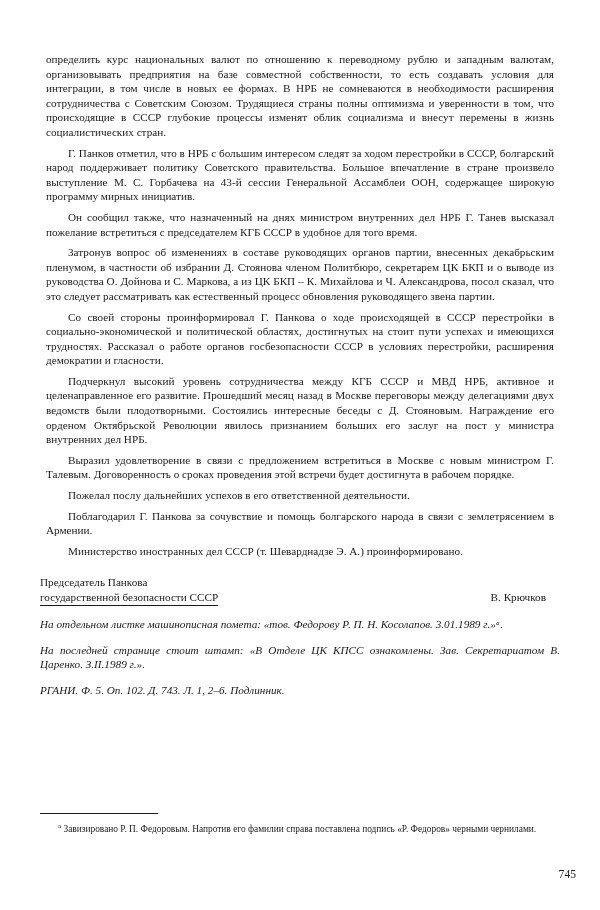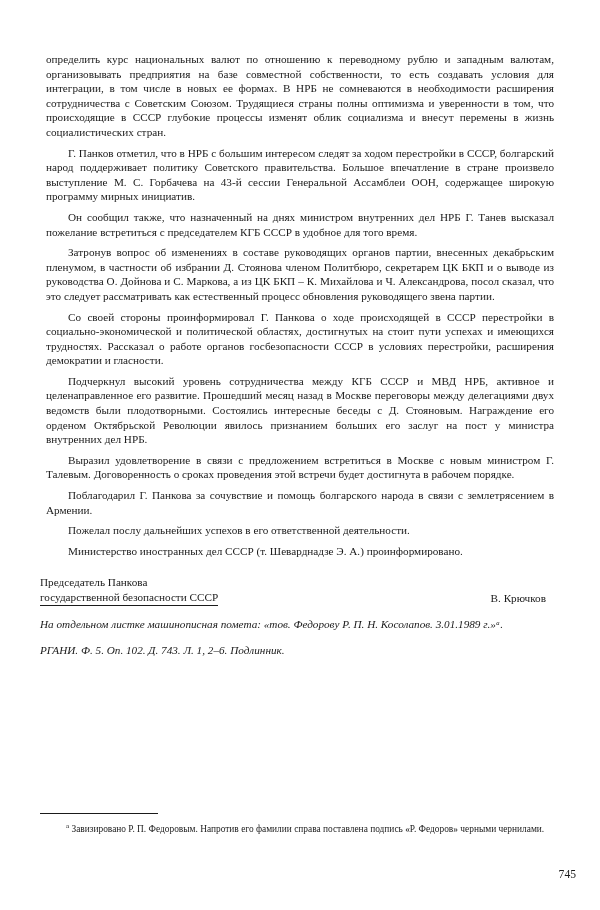--- a/index.html
+++ b/index.html
@@ -44,21 +44,21 @@
     margin-top: 17px;
     font-size: 11.2px;
     line-height: 14.6px;
   }
   .sig-line {
     display: block;
   }
   .sig-row {
     display: flex;
     justify-content: space-between;
-    align-items: center;
+    align-items: flex-start;
   }
   .sig-left {
     display: inline-block;
     border-bottom: 1px solid #1a1a1a;
     padding-bottom: 0px;
   }
   .sig-right {
     white-space: nowrap;
     padding-right: 14px;
   }
@@ -77,21 +77,21 @@
   }
   .footnote-sep {
     position: absolute;
     left: 40px;
     top: 813px;
     width: 118px;
     border-top: 1px solid #1a1a1a;
   }
   .footnote {
     position: absolute;
-    left: 48px;
+    left: 40px;
     top: 820px;
     width: 520px;
     font-size: 9.4px;
     line-height: 12.4px;
     text-align: justify;
     text-indent: 18px;
   }
   .footnote .fn-mark {
     font-size: 7px;
     vertical-align: super;
@@ -109,33 +109,34 @@
 <div class="page">
 
   <div class="body-col">
     <p class="para noindent">определить курс национальных валют по отношению к переводному рублю и западным валютам, организовывать предприятия на базе совместной собственности, то есть создавать условия для интеграции, в том числе в новых ее формах. В НРБ не сомневаются в необходимости расширения сотрудничества с Советским Союзом. Трудящиеся страны полны оптимизма и уверенности в том, что происходящие в СССР глубокие процессы изменят облик социализма и внесут перемены в жизнь социалистических стран.</p>
     <p class="para">Г. Панков отметил, что в НРБ с большим интересом следят за ходом перестройки в СССР, болгарский народ поддерживает политику Советского правительства. Большое впечатление в стране произвело выступление М. С. Горбачева на 43-й сессии Генеральной Ассамблеи ООН, содержащее широкую программу мирных инициатив.</p>
     <p class="para">Он сообщил также, что назначенный на днях министром внутренних дел НРБ Г. Танев высказал пожелание встретиться с председателем КГБ СССР в удобное для того время.</p>
     <p class="para">Затронув вопрос об изменениях в составе руководящих органов партии, внесенных декабрьским пленумом, в частности об избрании Д. Стоянова членом Политбюро, секретарем ЦК БКП и о выводе из руководства О. Дойнова и С. Маркова, а из ЦК БКП – К. Михайлова и Ч. Александрова, посол сказал, что это следует рассматривать как естественный процесс обновления руководящего звена партии.</p>
     <p class="para">Со своей стороны проинформировал Г. Панкова о ходе происходящей в СССР перестройки в социально-экономической и политической областях, достигнутых на стоит пути успехах и имеющихся трудностях. Рассказал о работе органов госбезопасности СССР в условиях перестройки, расширения демократии и гласности.</p>
     <p class="para">Подчеркнул высокий уровень сотрудничества между КГБ СССР и МВД НРБ, активное и целенаправленное его развитие. Прошедший месяц назад в Москве переговоры между делегациями двух ведомств были плодотворными. Состоялись интересные беседы с Д. Стояновым. Награждение его орденом Октябрьской Революции явилось признанием больших его заслуг на пост у министра внутренних дел НРБ.</p>
     <p class="para">Выразил удовлетворение в связи с предложением встретиться в Москве с новым министром Г. Талевым. Договоренность о сроках проведения этой встречи будет достигнута в рабочем порядке.</p>
+    <p class="para">Пожелал послу дальнейших успехов в его ответственной деятельности.</p>
     <p class="para">Поблагодарил Г. Панкова за сочувствие и помощь болгарского народа в связи с землетрясением в Армении.</p>
-    <p class="para">Пожелал послу дальнейших успехов в его ответственной деятельности.</p>
     <p class="para">Министерство иностранных дел СССР (т. Шеварднадзе Э. А.) проинформировано.</p>
 
     <div class="sig-block">
       <span class="sig-line">Председатель Панкова</span>
       <div class="sig-row">
         <span class="sig-left">государственной безопасности СССР</span>
         <span class="sig-right">В. Крючков</span>
       </div>
     </div>
 
     <p class="note">На отдельном листке машинописная помета: «тов. Федорову Р. П. Н. Косолапов. 3.01.1989 г.»ᵃ.</p>
+    <p class="note">На последней странице стоит штамп: «В Отделе ЦК КПСС ознакомлены. Зав. Секретариатом В. Царенко. З.II.1989 г.».</p>
 
     <p class="archive">РГАНИ. Ф. 5. Оп. 102. Д. 743. Л. 1, 2–6. Подлинник.</p>
   </div>
 
   <div class="footnote-sep"></div>
   <div class="footnote">
     <span class="fn-mark">а</span>
     <span>Завизировано Р. П. Федоровым. Напротив его фамилии справа поставлена подпись «Р. Федоров» черными чернилами.</span>
   </div>
 

